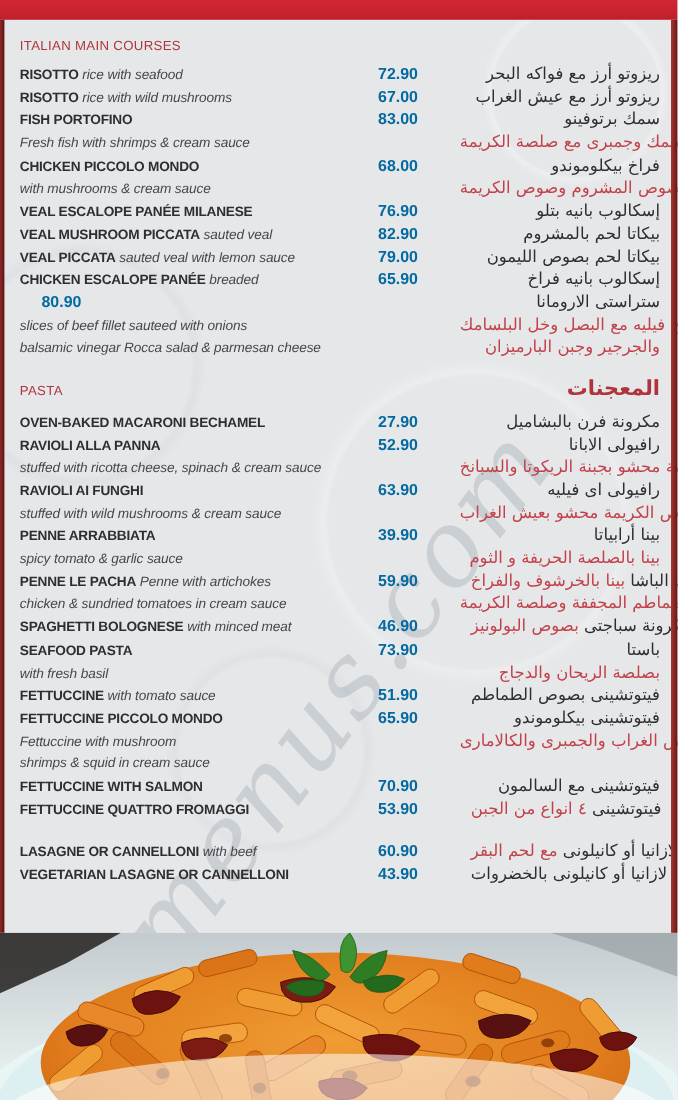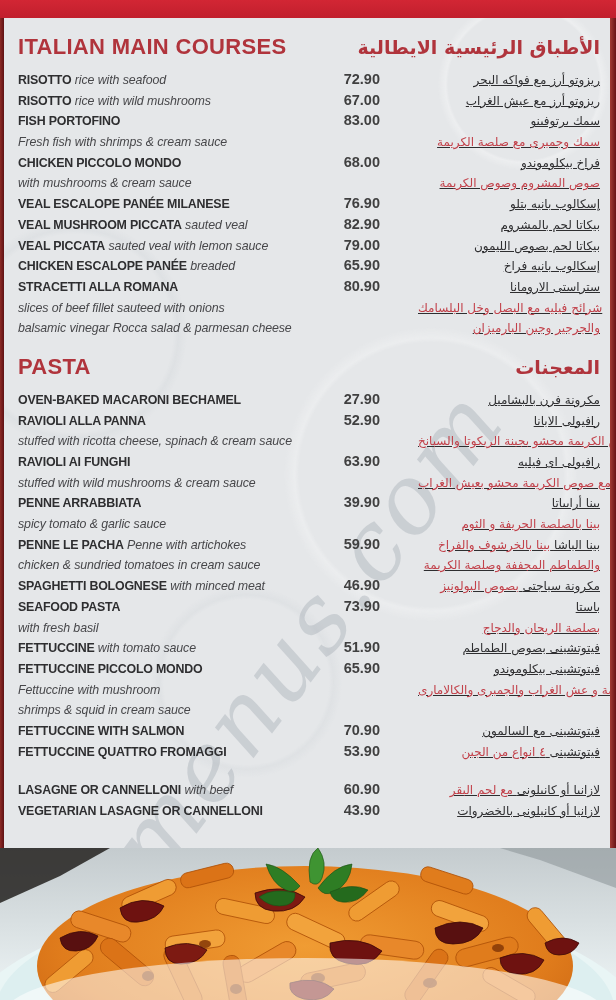--- a/index.html
+++ b/index.html
@@ -25,31 +25,31 @@
       radial-gradient(circle 150px at 40% 80%, rgba(205,210,214,0) 55%, rgba(205,210,214,.45) 58%, rgba(205,210,214,0) 64%);
   }
   .watermark{position:absolute;left:-90px;top:560px;width:820px;z-index:1;
     transform:rotate(-53deg);transform-origin:center;
     font-family:"DejaVu Serif",serif;font-style:italic;font-size:95px;
     color:rgba(150,158,166,.33);white-space:nowrap;pointer-events:none;letter-spacing:4px;}
   
   .menu{position:absolute;top:18px;left:0;width:616px;z-index:2;
     padding:16px 16px 0 18px;box-sizing:border-box;}
   .sec-head{display:flex;justify-content:space-between;align-items:baseline;margin:0 0 10px 0;}
-  .sec-title-en{color:#b0343c;font-weight:700;font-size:22px;letter-spacing:.3px;}
+  .sec-title-en{color:#b0343c;font-weight:400;font-size:12px;letter-spacing:.3px;}
   .sec-title-ar{color:#b0343c;font-weight:700;font-size:19px;font-family:"DejaVu Sans",sans-serif;}
   .rows{display:block;}
   .row{display:flex;align-items:baseline;height:20.7px;white-space:nowrap;gap:48px;}
   .en{flex:0 0 258px;overflow:visible;}
   .en.full{flex:0 0 352px;}
   .nm{font-weight:700;font-size:12.4px;color:#2e2e30;letter-spacing:-0.2px;}
   .ds{font-style:italic;font-size:12.4px;color:#47474a;letter-spacing:-0.1px;}
-  .pr{flex:0 0 56px;text-align:right;font-weight:700;font-size:14.5px;color:#404040;}
-  .ar{flex:1 1 auto;font-size:12px;color:#2e2e30;
-      font-family:"DejaVu Sans",sans-serif;text-decoration:underline;}
+  .pr{flex:0 0 56px;text-align:right;font-weight:700;font-size:14.5px;color:#0369a1;}
+  .ar{flex:1 1 auto;font-size:15px;color:#2e2e30;
+      font-family:"DejaVu Sans",sans-serif;}
   .ar .red, .ar-red{color:#c2414a;}
   .gap-row{height:18px;}
   .sec2{margin-top:15px;}
   
   .photo{position:absolute;left:0;bottom:0;width:616px;height:152px;z-index:4;}
   .photo svg{display:block;}
 </style>
 </head>
 <body>
 
@@ -57,21 +57,20 @@
 <div class="side-l"></div>
 <div class="side-r"></div>
 <div class="swirls"></div>
 <div class="watermark">elmenus.com</div>
 
 <div class="menu">
   <div id="sections-root">
       <div>
         <div class="sec-head">
           <span class="sec-title-en">ITALIAN MAIN COURSES</span>
-          <span class="sec-title-ar" dir="rtl">الأطباق الرئيسية الايطالية</span>
         </div>
         <div class="rows">
           <div class="row">
             <div class="en"><span class="nm">RISOTTO</span><span class="ds"> rice with seafood</span></div>
             <div class="pr">72.90</div>
             <div class="ar" dir="rtl"><span>ريزوتو أرز مع فواكه البحر</span></div>
           </div>
           <div class="row">
             <div class="en"><span class="nm">RISOTTO</span><span class="ds"> rice with wild mushrooms</span></div>
             <div class="pr">67.00</div>
@@ -109,21 +108,20 @@
             <div class="en"><span class="nm">VEAL PICCATA</span><span class="ds"> sauted veal with lemon sauce</span></div>
             <div class="pr">79.00</div>
             <div class="ar" dir="rtl"><span>بيكاتا لحم بصوص الليمون</span></div>
           </div>
           <div class="row">
             <div class="en"><span class="nm">CHICKEN ESCALOPE PANÉE</span><span class="ds"> breaded</span></div>
             <div class="pr">65.90</div>
             <div class="ar" dir="rtl"><span>إسكالوب بانيه فراخ</span></div>
           </div>
           <div class="row">
-            <div class="en"><span class="nm">STRACETTI ALLA ROMANA</span></div>
             <div class="pr">80.90</div>
             <div class="ar" dir="rtl"><span>ستراستى الارومانا</span></div>
           </div>
           <div class="row">
             <div class="en full"><span class="ds">slices of beef fillet sauteed with onions</span></div>
             <div class="ar" dir="rtl"><span class="red">شرائح فيليه مع البصل وخل البلسامك</span></div>
           </div>
           <div class="row">
             <div class="en full"><span class="ds">balsamic vinegar Rocca salad &amp; parmesan cheese</span></div>
             <div class="ar" dir="rtl"><span class="red">والجرجير وجبن البارميزان</span></div>

